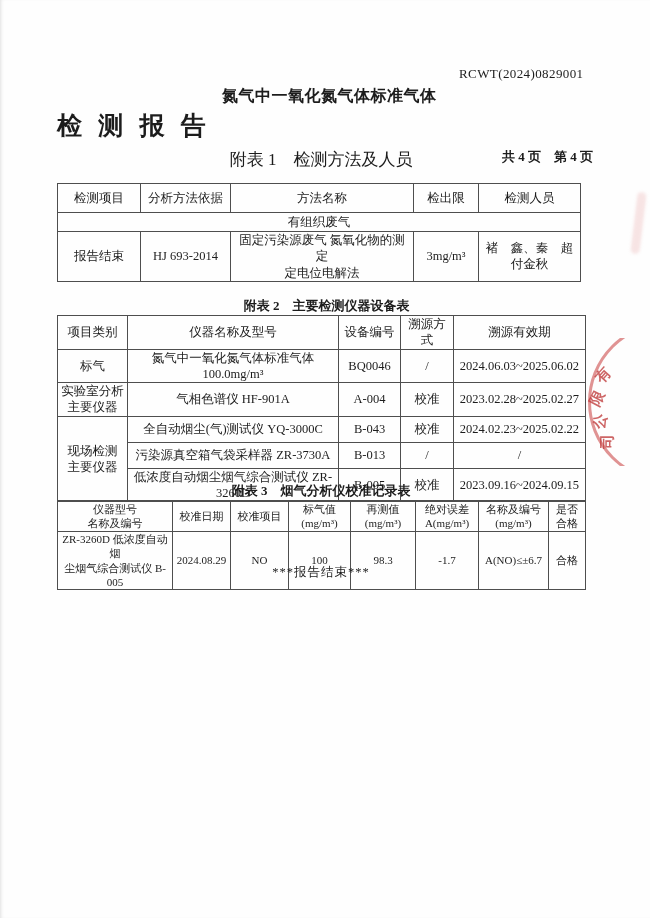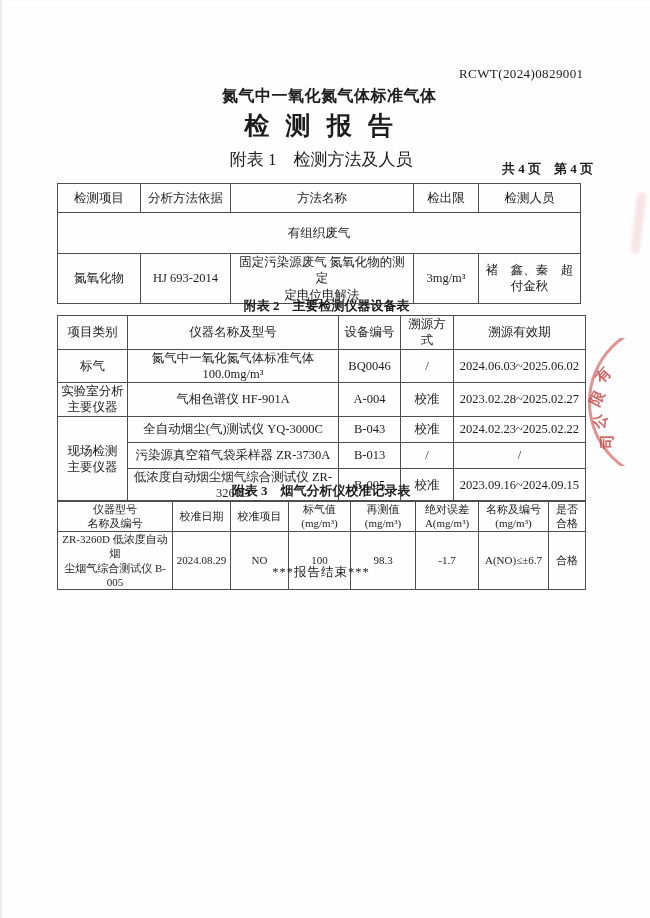--- a/index.html
+++ b/index.html
@@ -9,35 +9,35 @@
     font-family:"Liberation Serif","DejaVu Serif",serif;
     color:#1c1c1c;
   }
   .page {
     position:relative; width:650px; height:918px;
     background:#fefefe; overflow:hidden;
     box-shadow: inset 3px 0 4px -3px rgba(0,0,0,.18);
   }
   .report-no { position:absolute; top:66px; left:459px; font-size:13px; letter-spacing:.4px; }
   .company   { position:absolute; top:86px; left:222px; font-size:16px; font-weight:bold; letter-spacing:.5px; }
-  .title     { position:absolute; top:109px; left:57px; width:528px; text-align:center;
+  .title     { position:absolute; top:109px; left:57px; width:528px; text-align:left;
                font-size:25px; font-weight:bold; letter-spacing:5px; }
   .caption-row { position:absolute; top:148px; left:57px; width:528px; height:19px; font-size:13px; }
   .caption-row .cap { display:block; width:100%; text-align:center; font-weight:normal; font-size:17px; }
-  .page-info { position:absolute; right:-8px; top:12px; font-size:13px; font-weight:bold; }
+  .page-info { position:absolute; right:-8px; top:0; font-size:13px; font-weight:bold; }
 
   table.t { border-collapse:collapse; table-layout:fixed; text-align:center; position:absolute; left:57px; }
   table.t td, table.t th { border:1px solid #4e4e4e; font-weight:normal; padding:0 2px; vertical-align:middle; line-height:1.3; }
   .t1 { top:167px; width:523px; font-size:12.5px;margin-top:16px; }
   .t2 { top:315px; width:528px; font-size:12.5px; }
   .t3 { top:500px; width:528px; font-size:11px; }
   .cap2 { position:absolute; left:57px; width:528px; text-align:center; font-size:13px; font-weight:bold; }
   .cap-t2 { top:297px;padding-left:11px; }
   .cap-t3 { top:482px; }
-  .h29{height:29px} .h25{height:41px} .h36{height:36px} .h28{height:28px} .h26{height:26px} .h31{height:31px}
+  .h29{height:29px} .h25{height:19px} .h36{height:36px} .h28{height:28px} .h26{height:26px} .h31{height:31px}
   .subnote { font-size:9px; line-height:1.1; }
   .end-note { position:absolute; top:564px; left:57px; width:528px; text-align:center; font-size:12.5px; letter-spacing:1px; }
 
   
   .seal-wrap { position:absolute; left:583px; top:338px; width:67px; height:128px; overflow:hidden; pointer-events:none; }
   .seal-ring { position:absolute; left:5px; top:-16px; width:160px; height:160px;
                border:3px solid rgba(205,80,80,.62); border-radius:50%; }
   .seal-char { position:absolute; font-size:15px; font-weight:bold; color:rgba(192,62,62,.8);
                font-family:"Liberation Serif",serif; }
   .sc1 { left:13px; top:28px;  transform:rotate(-48deg); }
@@ -74,21 +74,21 @@
       <th>检测项目</th>
       <th>分析方法依据</th>
       <th>方法名称</th>
       <th>检出限</th>
       <th>检测人员</th>
     </tr>
     <tr class="h25">
       <td colspan="5">有组织废气</td>
     </tr>
     <tr class="h36">
-      <td>氮氧化物</td>
+      <td>报告结束</td>
       <td>HJ 693-2014</td>
       <td>
         <div>固定污染源废气 氮氧化物的测定</div>
         <div>定电位电解法</div>
       </td>
       <td>3mg/m³</td>
       <td>
         <div>褚　鑫、秦　超</div>
         <div>付金秋</div>
       </td>

